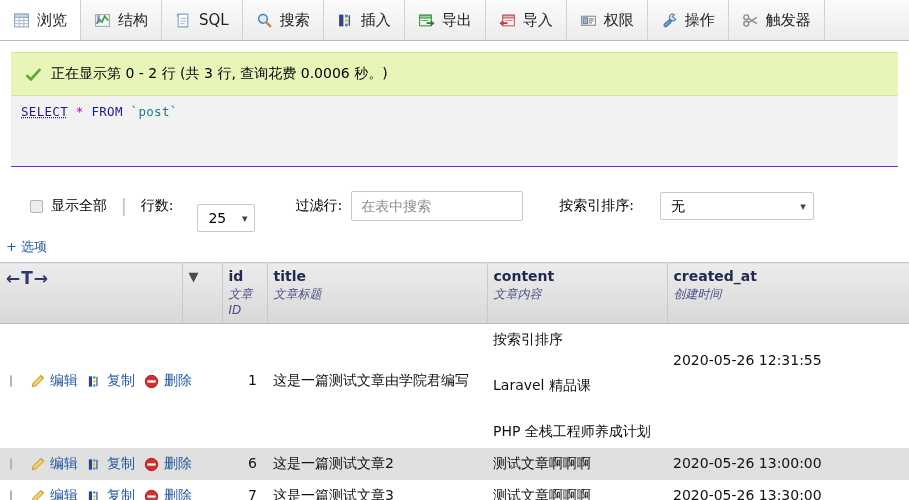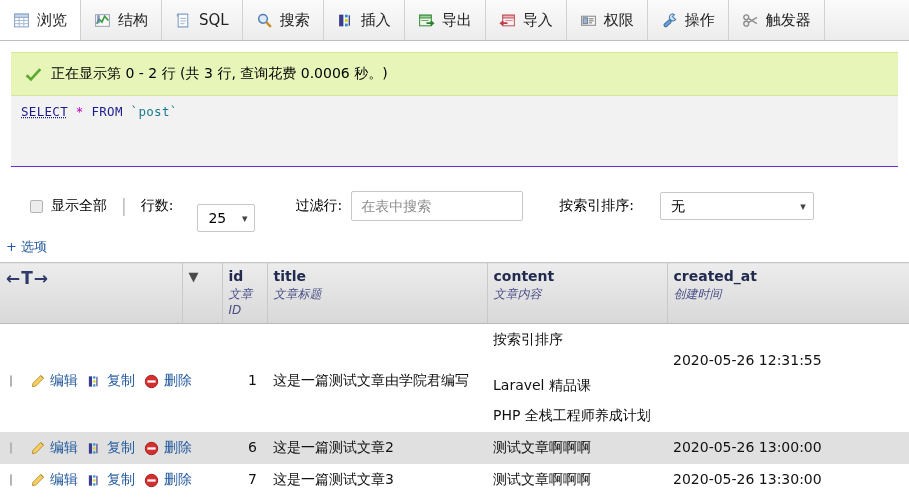--- a/index.html
+++ b/index.html
@@ -316,21 +316,21 @@
           </svg>
           <a href="#">删除</a>
         </div>
       </td>
       <td></td>
       <td class="idc" style="padding-top:48px">1</td>
       <td style="padding-top:48px">这是一篇测试文章由学院君编写</td>
       <td>
         <div>按索引排序</div>
         <div style="margin-top:28px">Laravel 精品课</div>
-        <div style="margin-top:12px">PHP 全栈工程师养成计划</div>
+        <div style="margin-top:28px">PHP 全栈工程师养成计划</div>
       </td>
       <td style="padding-top:28px">2020-05-26 12:31:55</td>
     </tr>
 
     <tr class="alt">
       <td>
         <div class="acts">
           <input type="checkbox" class="rowchk" style="">
           <svg class="aico" viewBox="0 0 16 16" style="margin-left:10px">
             <path d="M11.5 1.6 l2.9 2.9 l-8.3 8.3 l-3.6 .7 l.7-3.6 z" fill="#f5cf63" stroke="#b8902c"></path>

